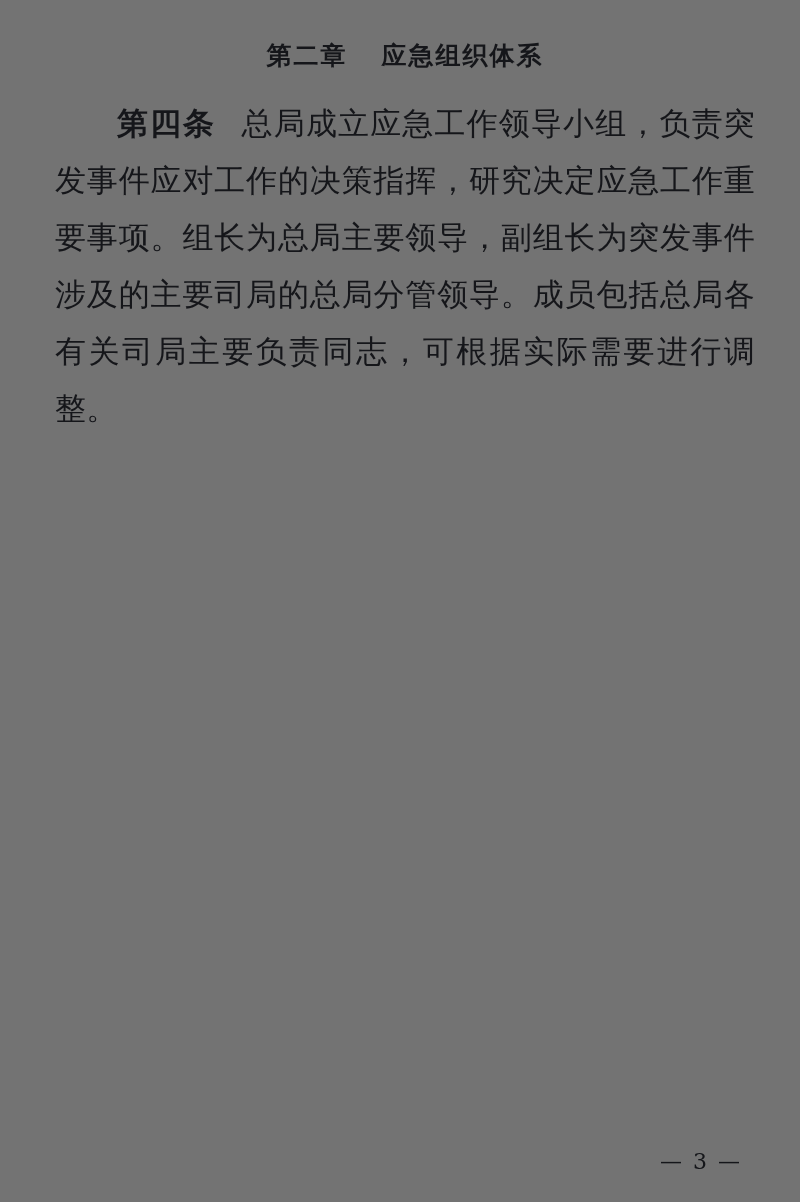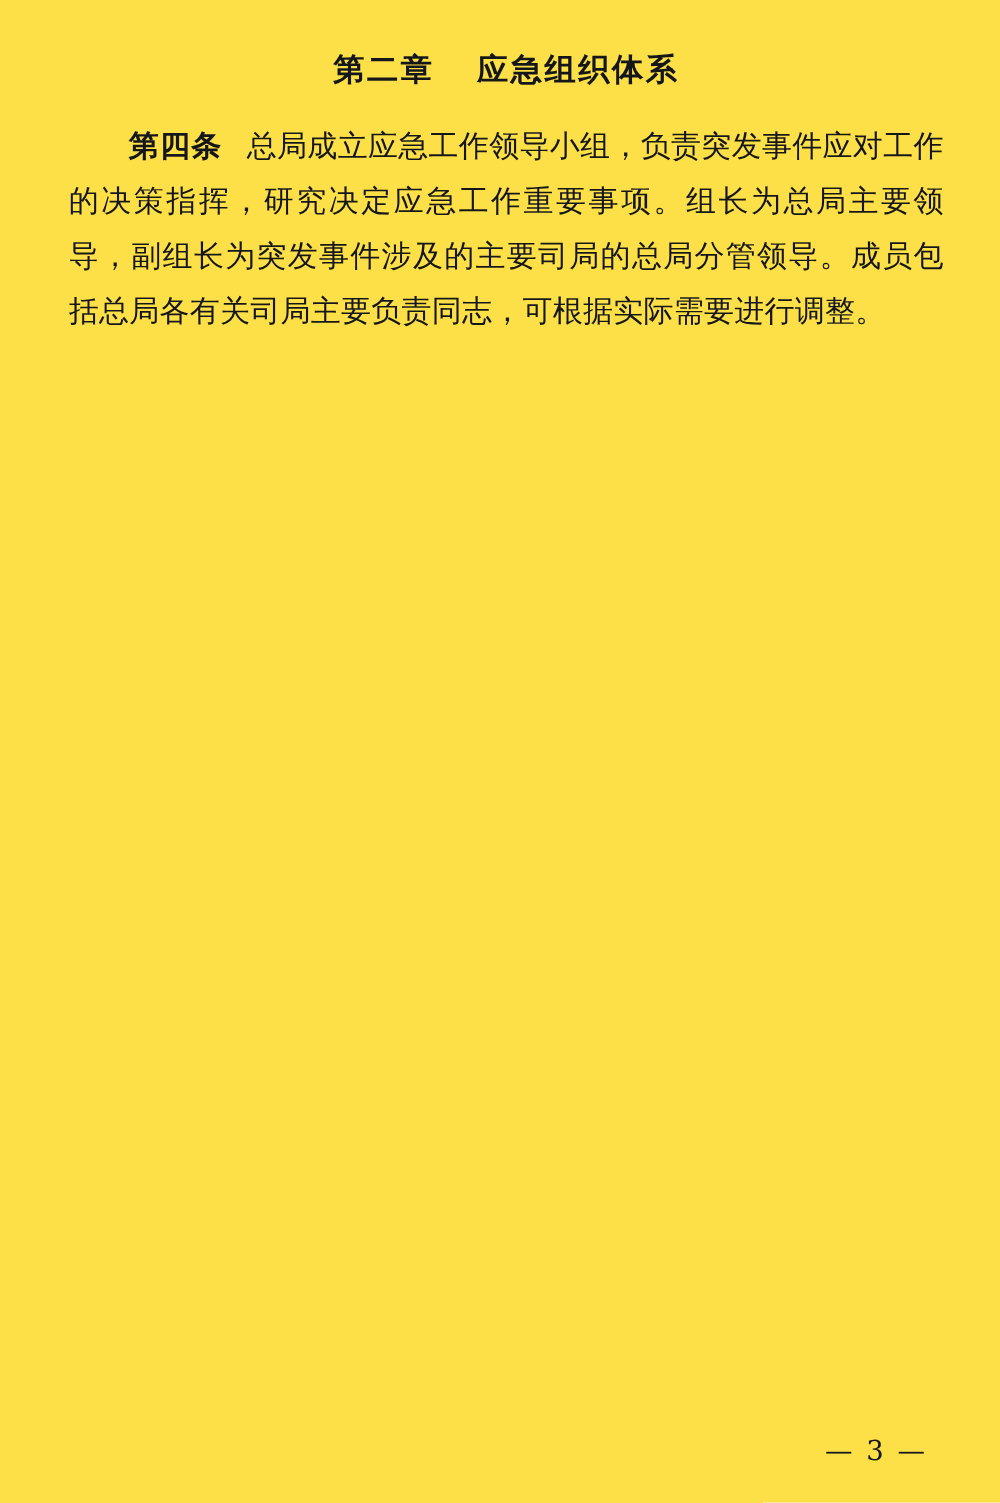--- a/index.html
+++ b/index.html
@@ -11,42 +11,42 @@
     width: 800px;
     height: 1202px;
     font-family: "DejaVu Serif", "Liberation Serif", serif;
     color: #15161a;
     position: relative;
     overflow: hidden;
   }
   .page {
     position: absolute;
     inset: 0;
-    background: #fde047;
+    background: #737373;
   }
   .content {
     position: absolute;
     left: 55px;
     top: 38px;
     width: 700px;
   }
   .chapter-title {
     text-align: center;
     font-size: 25px;
     font-weight: bold;
     letter-spacing: 2px;
     margin: 0 0 22px 0;
     line-height: 1.4;
   }
   .chapter-title .gap {
     display: inline-block;
     width: 34px;
   }
   p.para {
-    font-size: 24px;
+    font-size: 31px;
     line-height: 1.84;
     margin: 0 0 2px 0;
     text-align: justify;
     text-justify: inter-ideograph;
     text-indent: 2em;
     letter-spacing: 0.2px;
   }
   p.para .art {
     font-weight: bold;
     letter-spacing: 1px;

